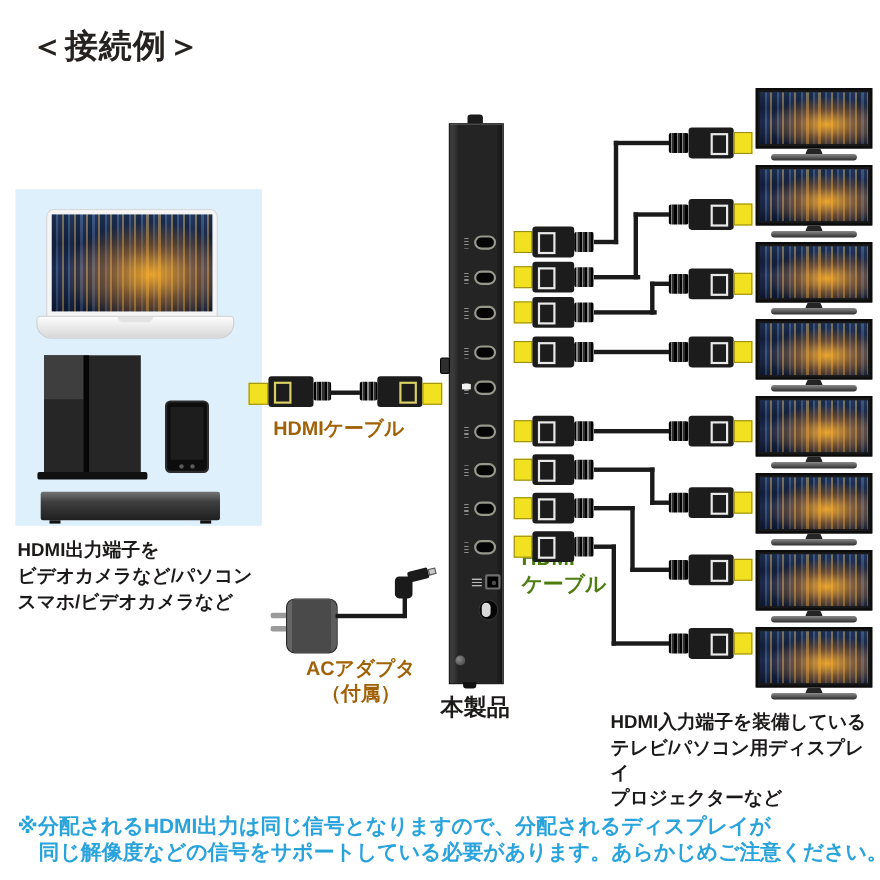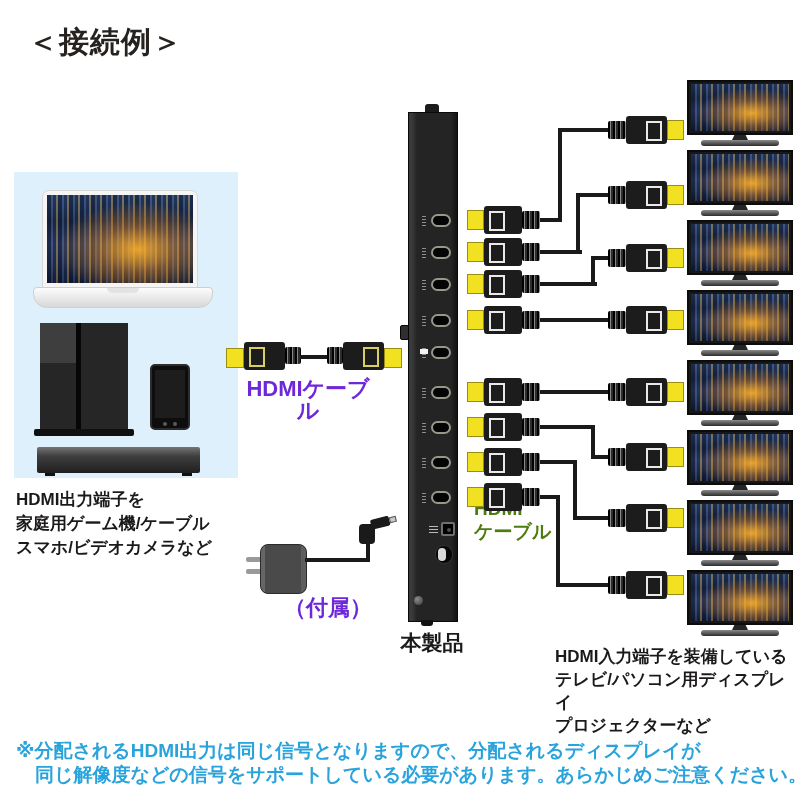--- a/index.html
+++ b/index.html
@@ -77,21 +77,21 @@
     radial-gradient(ellipse at 62% 62%, rgba(255,176,40,.9) 0%, rgba(250,150,30,.4) 30%, rgba(250,140,20,0) 62%),
     repeating-linear-gradient(90deg, rgba(8,16,36,.55) 0 4px, rgba(90,110,150,.3) 4px 6px, rgba(18,28,55,.5) 6px 9px, rgba(235,175,60,.38) 9px 11px),
     linear-gradient(180deg,#33507e 0%,#1d2f54 30%,#34497a 55%,#27395f 78%,#101c38 100%);}
   .stand-neck{background:#252525;clip-path:polygon(15% 0,85% 0,100% 100%,0 100%);}
   .stand-base{background:linear-gradient(180deg,#8b8b8b,#2c2c2c);border-radius:3px;}
 
   
   .cap{font-weight:bold;color:#1c1919;}
   .cap-left{left:16px;top:488px;font-size:17px;line-height:24px;}
   .cap-right{left:555px;top:645px;font-size:17px;line-height:23px;}
-  .lbl-center{text-align:center;font-size:22px;font-weight:bold;line-height:22px;color:#6d28d9;}
+  .lbl-center{text-align:center;font-size:18px;font-weight:bold;line-height:22px;color:#a16207;}
   .lbl-cable{left:238px;top:378px;width:140px;}
   .lbl-ac{left:258px;top:597px;width:140px;}
   .lbl-product{left:390px;top:629px;width:84px;font-size:21px;font-weight:bold;color:#1c1919;}
   .lbl-outcable{left:474px;top:497px;font-size:19px;font-weight:bold;line-height:23px;color:#4d7c0f;}
   .note{font-weight:bold;font-size:19px;color:var(--note-blue,#29a3dc);white-space:nowrap;}
 </style>
 </head>
 <body>
 
 <div class="canvas">
@@ -110,21 +110,21 @@
   <div class="abs phone"></div>
   <div class="abs phone-screen"></div>
   <div class="abs phone-dot" style="left:163px;"></div>
   <div class="abs phone-dot" style="left:173px;"></div>
   <div class="abs bd"></div>
   <div class="abs bd-foot" style="left:45px;"></div>
   <div class="abs bd-foot" style="left:182px;"></div>
 
   <div class="abs cap cap-left">
     <div>HDMI出力端子を</div>
-    <div>家庭用ゲーム機/ケーブル</div>
+    <div>ビデオカメラなど/パソコン</div>
     <div>スマホ/ビデオカメラなど</div>
   </div>
 
   <div class="abs tip" style="left:226px;top:348px;width:18px;height:20px;"></div>
   <div class="abs plug-body" style="left:244px;top:342px;width:41px;height:28px;">
     <div class="plug-window yel" style="left:5px;"></div>
   </div>
   <div class="abs coil" style="left:285px;top:347px;width:16px;height:17px;"></div>
   <div class="abs wire" style="left:300px;top:355px;width:28px;height:4px;"></div>
   <div class="abs coil" style="left:327px;top:347px;width:16px;height:17px;"></div>
@@ -171,20 +171,21 @@
   <div class="abs prong" style="top:569px;"></div>
   <div class="abs ac-body"></div>
   <div class="abs wire" style="left:305px;top:558px;width:63px;height:4px;"></div>
   <div class="abs wire" style="left:366px;top:538px;width:4px;height:24px;"></div>
   <div class="abs dc-elbow"></div>
   <div class="abs dc-plug">
     <div class="dc-barrel"></div>
     <div class="dc-tipm"></div>
   </div>
   <div class="abs lbl-center lbl-ac">
+    <div>ACアダプタ</div>
     <div>（付属）</div>
   </div>
 
   <div class="abs lbl-outcable">
     <div>HDMI</div>
     <div>ケーブル</div>
   </div>
 
   <div class="abs" id="gen" style="left:0;top:0;width:800px;height:800px;">
       <div class="wire" style="position: absolute; left: 540px; top: 218px; width: 22px; height: 4px;"></div>

